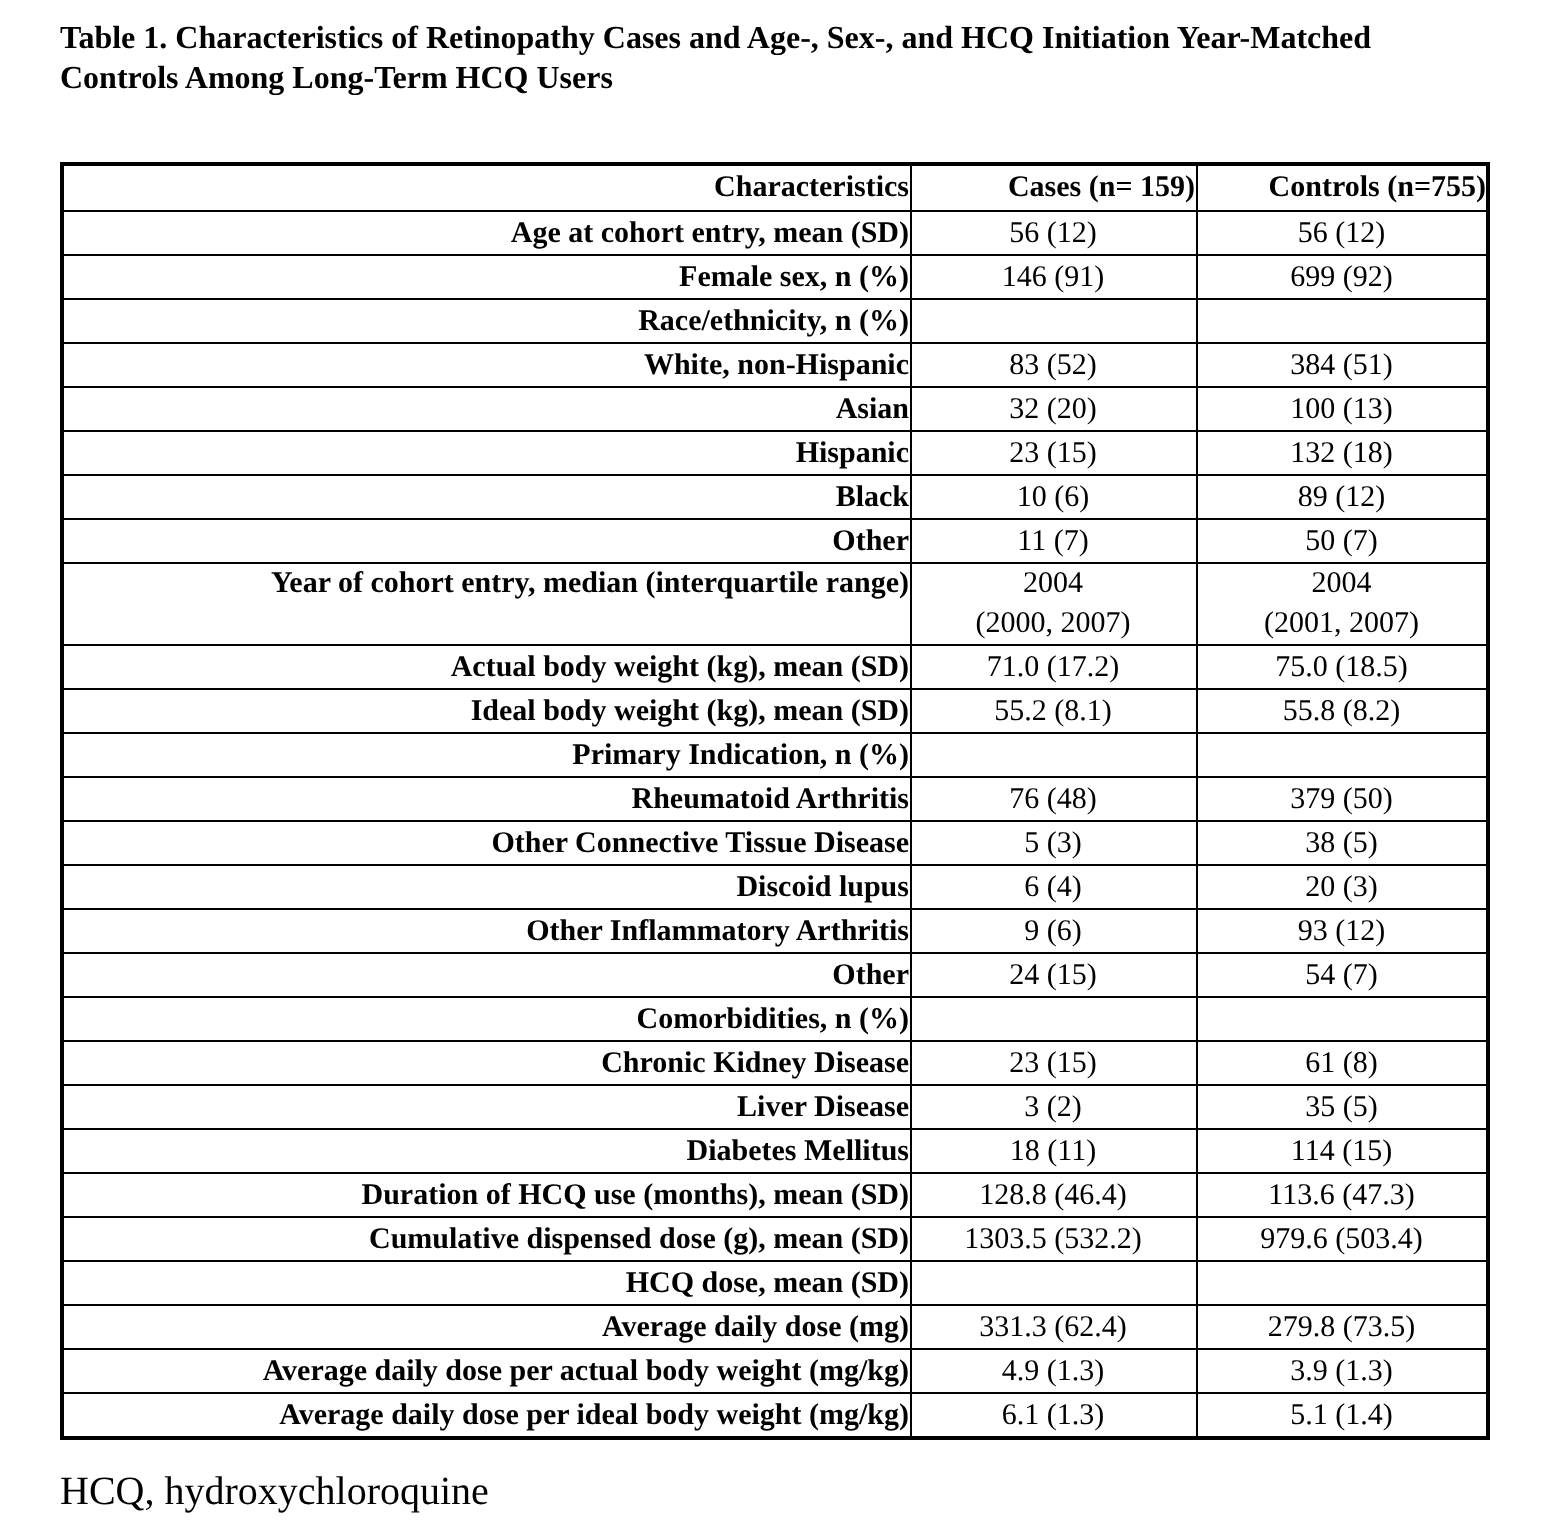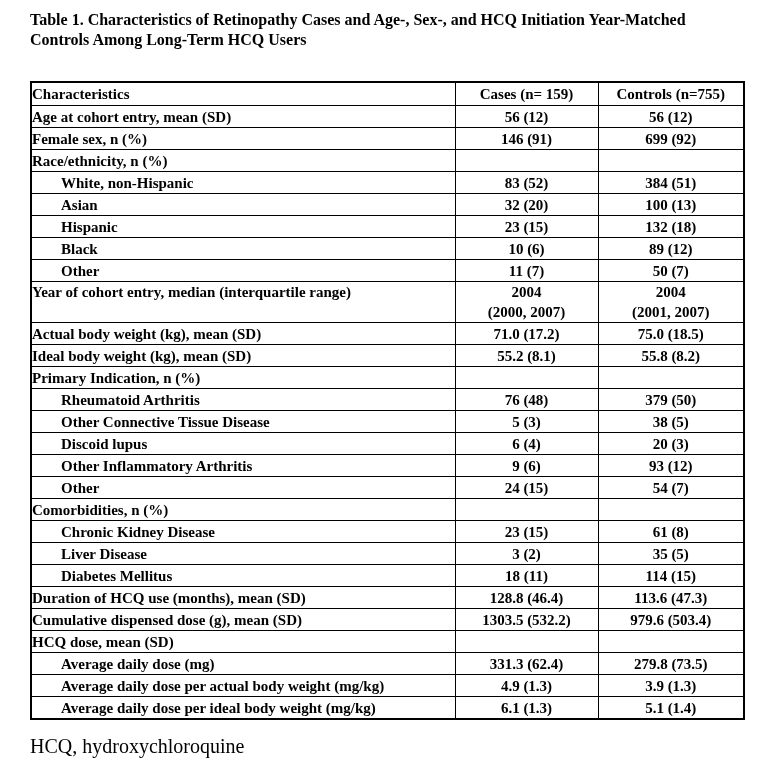--- a/index.html
+++ b/index.html
@@ -40,39 +40,41 @@
     border: 1px solid #000000;
     font-size: 15px;
     line-height: 20px;
     padding: 0;
     vertical-align: middle;
     overflow: hidden;
   }
   table.char-table th {
     font-weight: bold;
     height: 22px;
+    text-align: right;
   }
   th.col-label, td.label {
     text-align: left;
     padding-left: 6px;
   }
   th.col-value, td.value {
     text-align: center;
   }
   td {
     height: 21px;
   }
   td.label {
     font-weight: bold;
+    text-align: right;
   }
   td.label.indent {
     padding-left: 29px;
   }
   td.value {
-    font-weight: bold;
+    font-weight: normal;
     white-space: pre-line;
   }
   tr.tall td.label {
     vertical-align: top;
   }
   .footnote {
     position: absolute;
     left: 30px;
     top: 735px;
     font-size: 20px;

